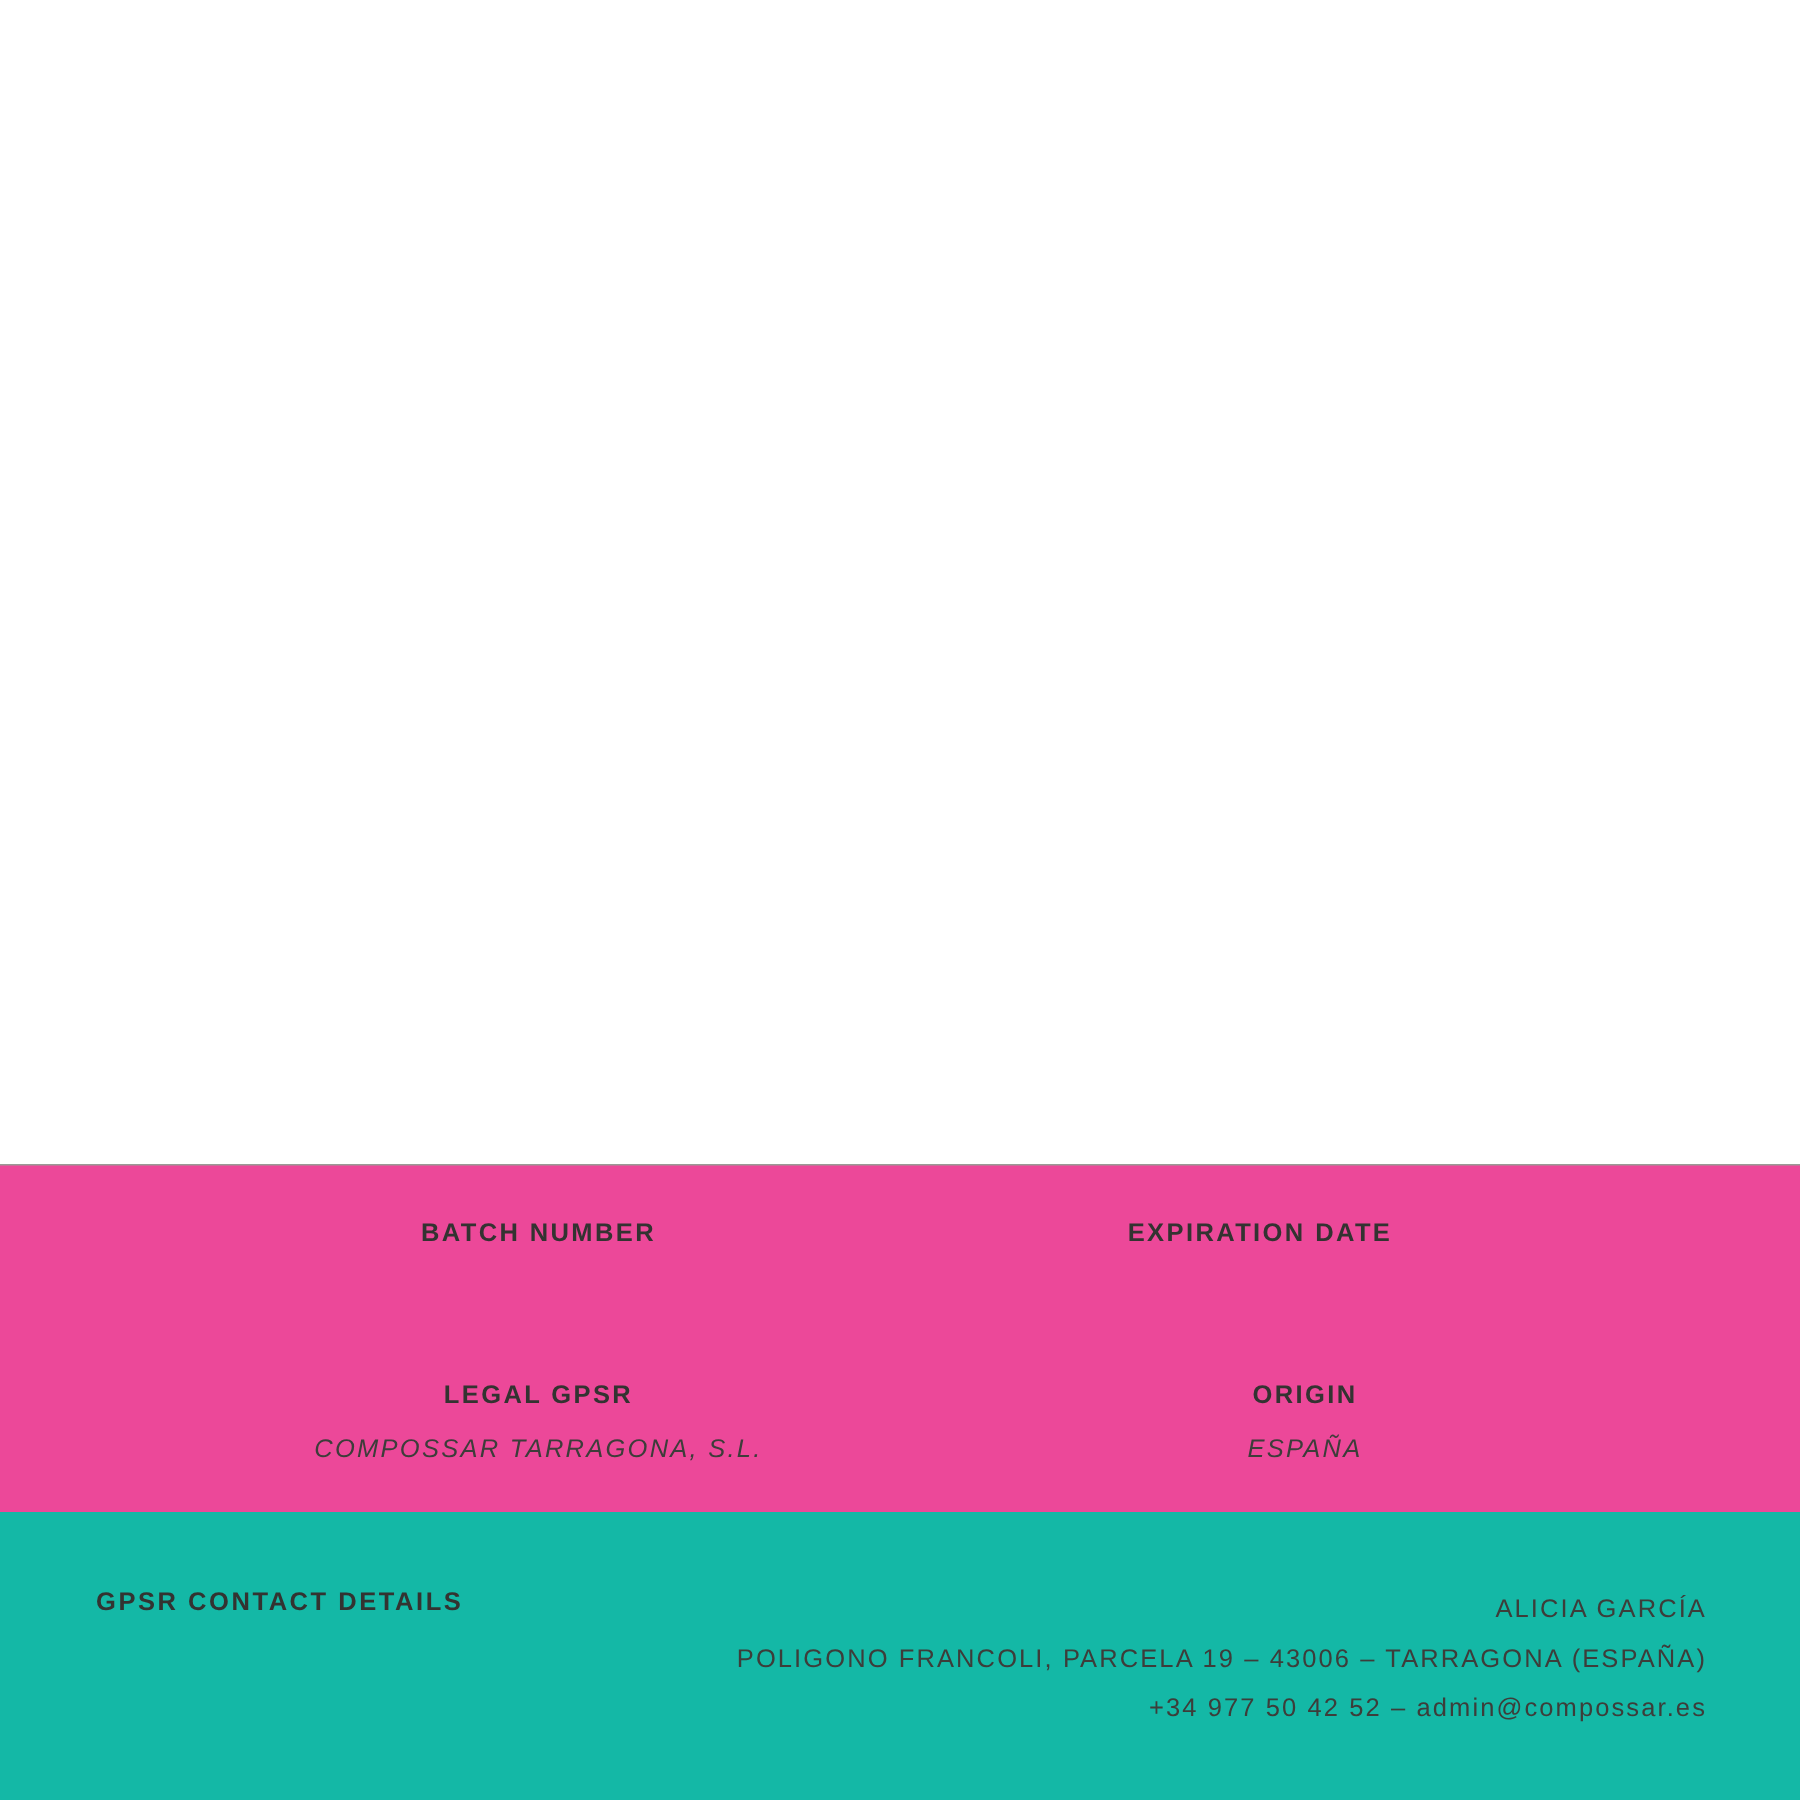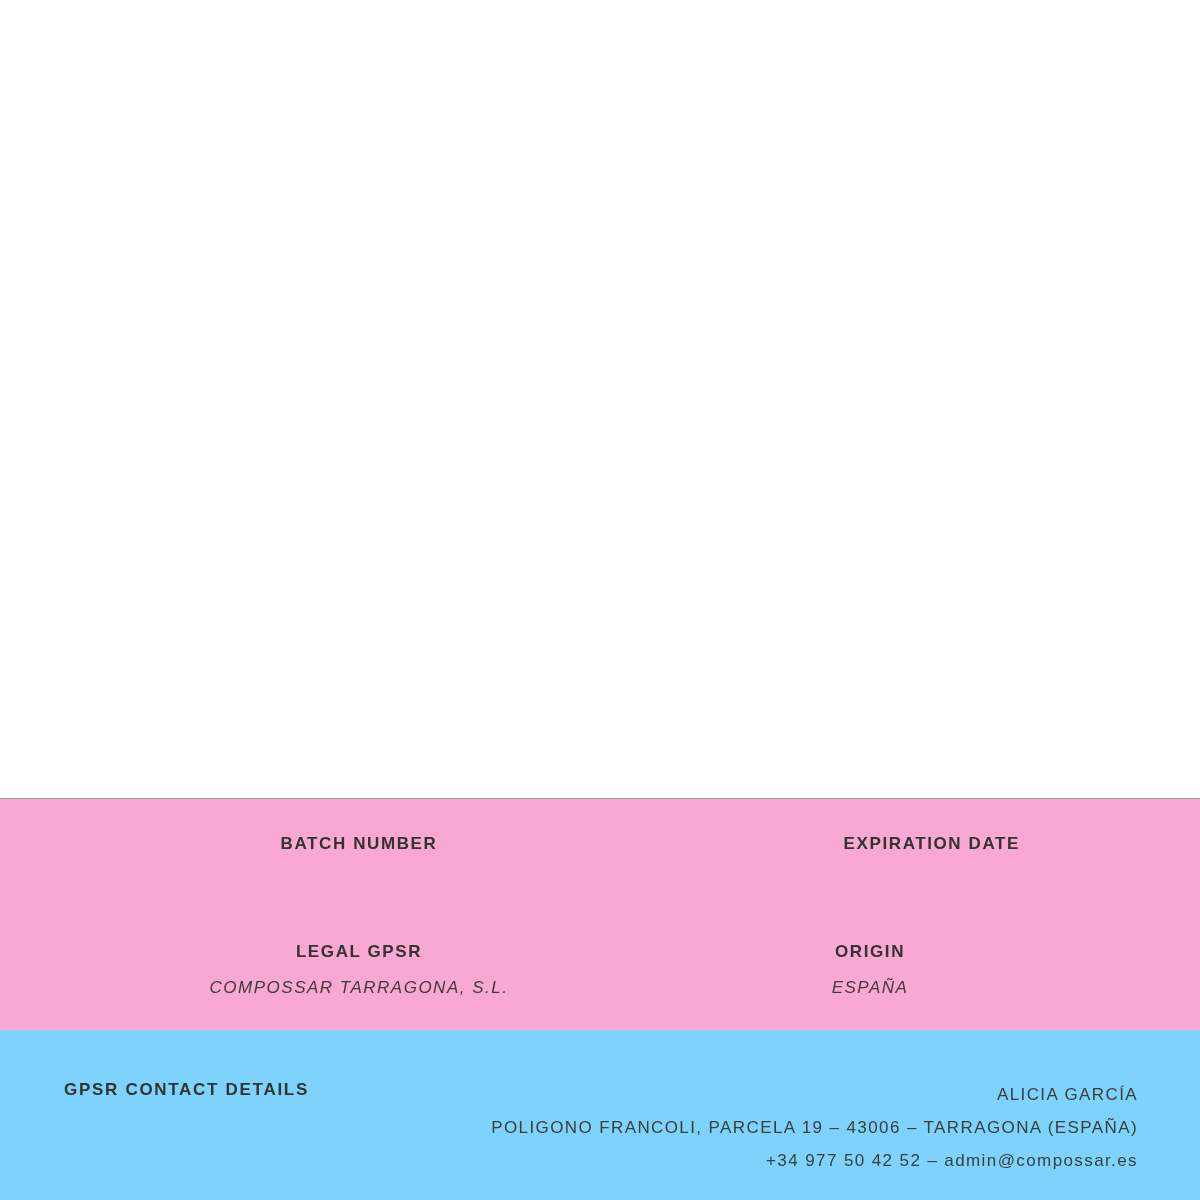--- a/index.html
+++ b/index.html
@@ -26,40 +26,40 @@
   
   .blank-area {
     flex: 1 1 auto;
     background: #ffffff;
   }
 
   
   .info-band {
     position: relative;
     height: 232px;
-    background: #f9a8d4;
+    background: #ec4899;
     border-top: 1px solid #9a9a96;
     box-sizing: border-box;
   }
 
   .info-grid {
     position: absolute;
     left: 0;
     right: 0;
     top: 0;
     height: 100%;
   }
 
   .info-cell {
     position: absolute;
     text-align: center;
   }
 
   .cell-batch  { left: 60px;  top: 35px;  width: 598px; }
-  .cell-exp    { left: 660px; top: 35px;  width: 360px; text-align: right; }
+  .cell-exp    { left: 660px; top: 35px;  width: 360px; }
   .cell-legal  { left: 60px;  top: 143px; width: 598px; }
   .cell-origin { left: 690px; top: 143px; width: 360px; }
 
   .field-label {
     font-size: 17px;
     font-weight: bold;
     letter-spacing: 1.6px;
     color: #333331;
     line-height: 1.2;
     white-space: nowrap;
@@ -73,22 +73,22 @@
     color: #3d3d3a;
     line-height: 1.2;
     white-space: nowrap;
     min-height: 20px;
     font-style: italic;
   }
 
   
   .gpsr-band {
     position: relative;
-    height: 170px;
-    background: #7dd3fc;
+    height: 192px;
+    background: #14b8a6;
     box-sizing: border-box;
   }
 
   .gpsr-title {
     position: absolute;
     left: 64px;
     top: 50px;
     font-size: 17px;
     font-weight: bold;
     letter-spacing: 1.7px;

